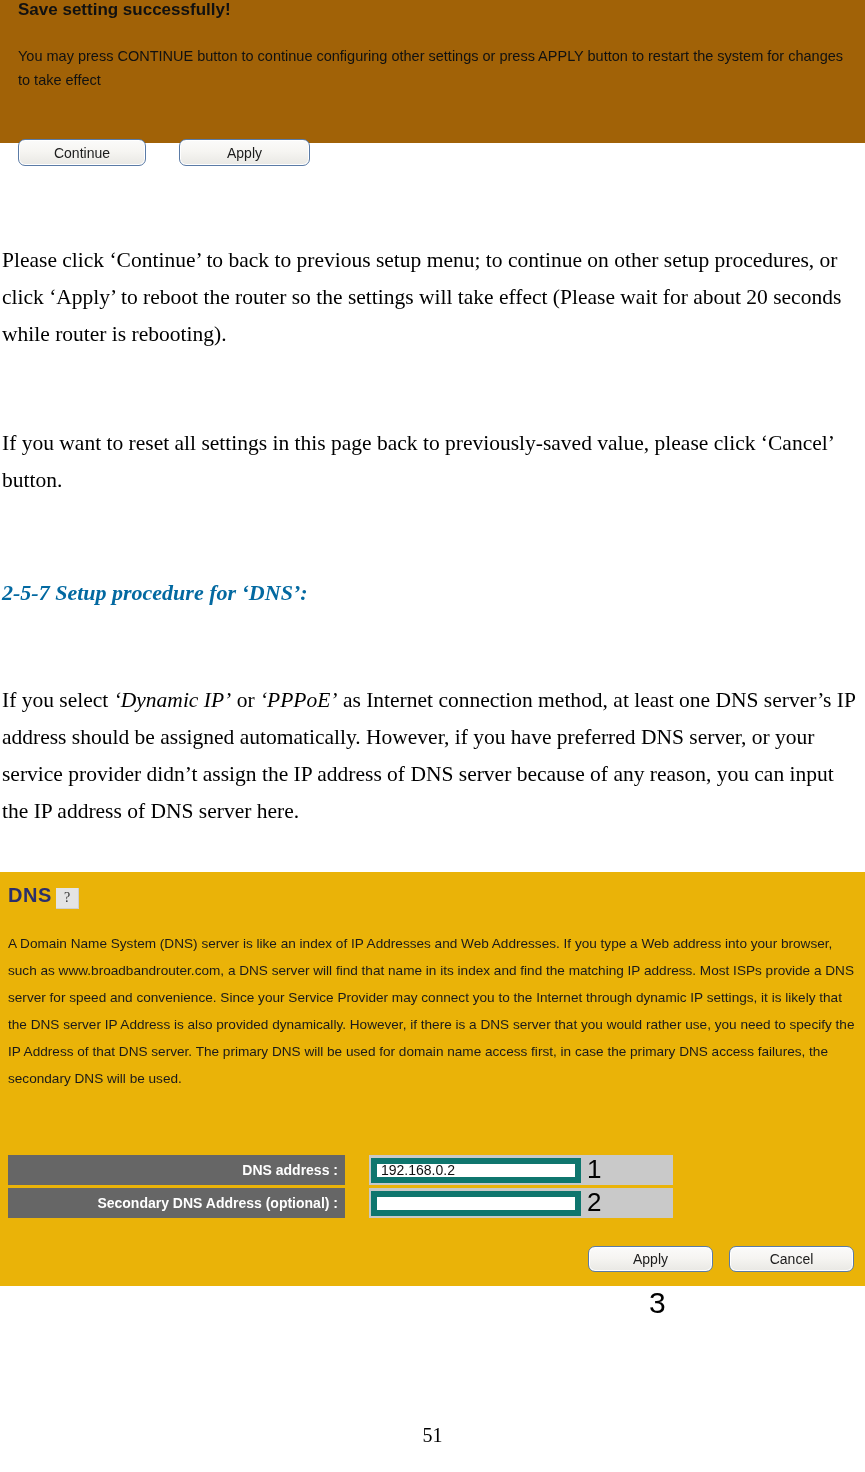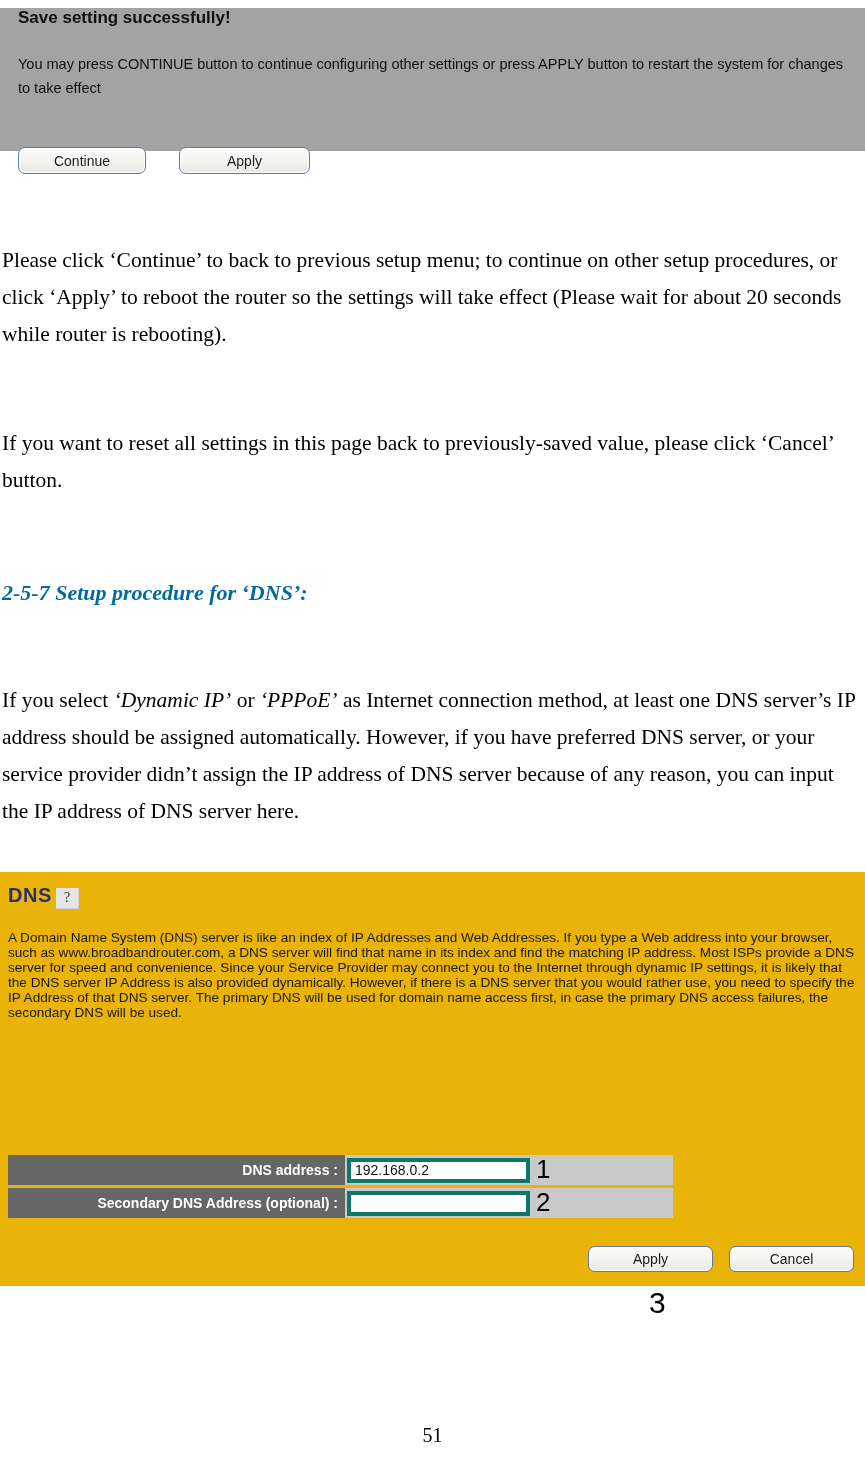--- a/index.html
+++ b/index.html
@@ -12,24 +12,24 @@
     width: 865px;
     height: 1472px;
     position: relative;
     font-family: "Liberation Serif", serif;
     overflow: hidden;
   }
 
   
   #save-panel {
     position: absolute;
-    left: 0; top: 8px;
+    left: 0; top: 0;
     width: 865px;
     height: 143px;
-    background: #a3a3a3;
+    background: #a16207;
   }
   #save-panel-title {
     position: absolute;
     left: 18px; top: 0px;
     font-family: "Liberation Sans", sans-serif;
     font-weight: bold;
     font-size: 17px;
     color: #111111;
     letter-spacing: 0px;
   }
@@ -125,35 +125,36 @@
     align-items: center;
     justify-content: center;
     cursor: pointer;
   }
   #dns-desc {
     position: absolute;
     left: 8px; top: 58px;
     width: 848px;
     font-family: "Liberation Sans", sans-serif;
     font-size: 13.6px;
-    line-height: 15px;
+    line-height: 27px;
     color: #1a1a1a;
   }
 
   
   #dns-form {
     position: absolute;
     left: 8px; top: 283px;
     width: 665px;
   }
   .form-row {
     display: flex;
     align-items: stretch;
     height: 30px;
     margin-bottom: 3px;
+    gap: 24px;
   }
   .form-row-label {
     width: 337px;
     background: #666666;
     color: #ffffff;
     font-family: "Liberation Sans", sans-serif;
     font-weight: bold;
     font-size: 14px;
     display: flex;
     align-items: center;
@@ -165,23 +166,23 @@
     flex: 1;
     background: #c9c9c9;
     display: flex;
     align-items: center;
     padding-left: 2px;
     box-sizing: border-box;
     position: relative;
   }
   .text-input {
     box-sizing: border-box;
-    width: 183px;
+    width: 210px;
     height: 25px;
-    border: 4px solid #0f766e;
+    border: 6px solid #0f766e;
     background: #ffffff;
     font-family: "Liberation Sans", sans-serif;
     font-size: 14px;
     color: #111111;
     padding: 0 4px;
     outline: none;
   }
   .callout-num {
     font-family: "Liberation Sans", sans-serif;
     font-size: 26px;

